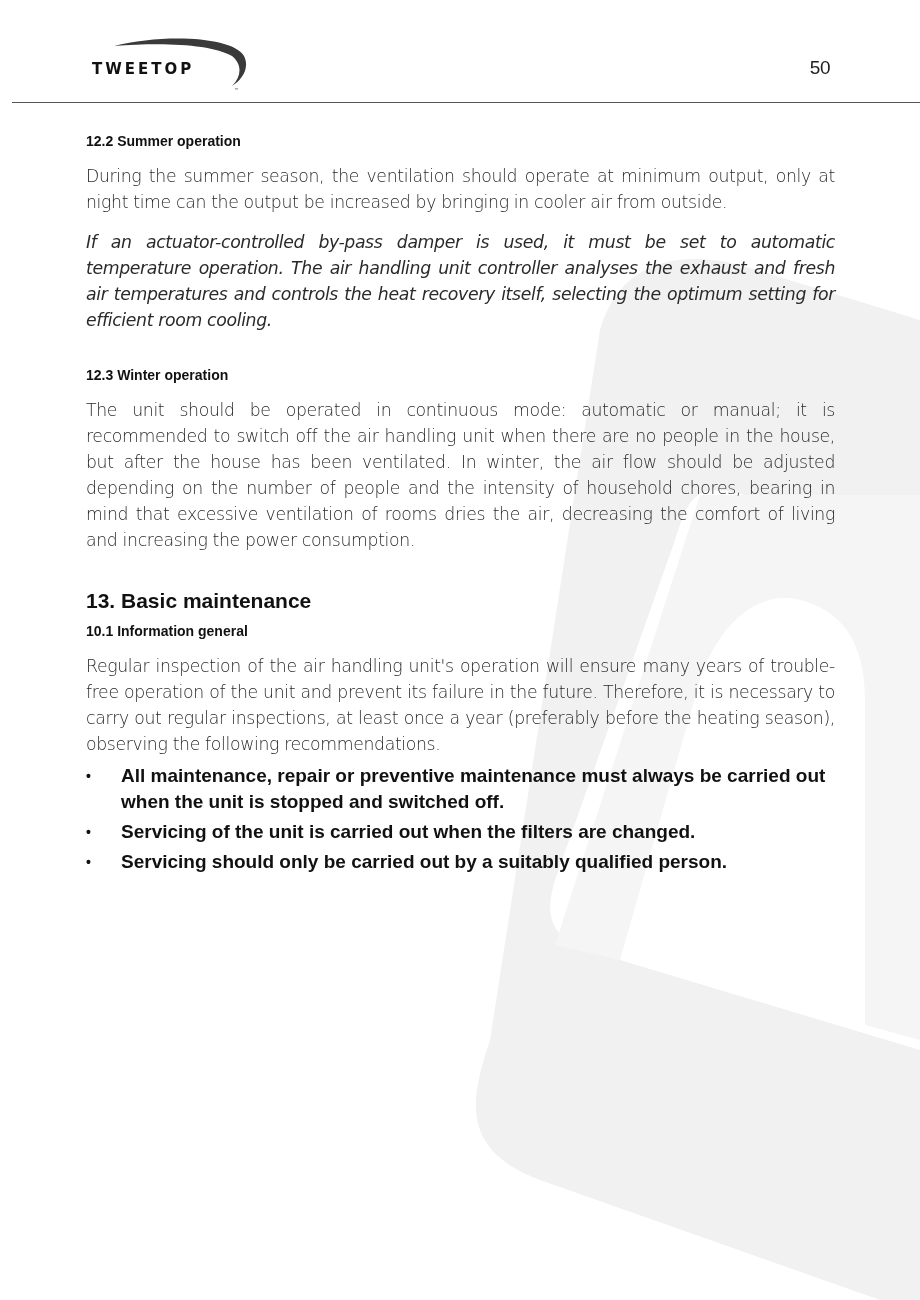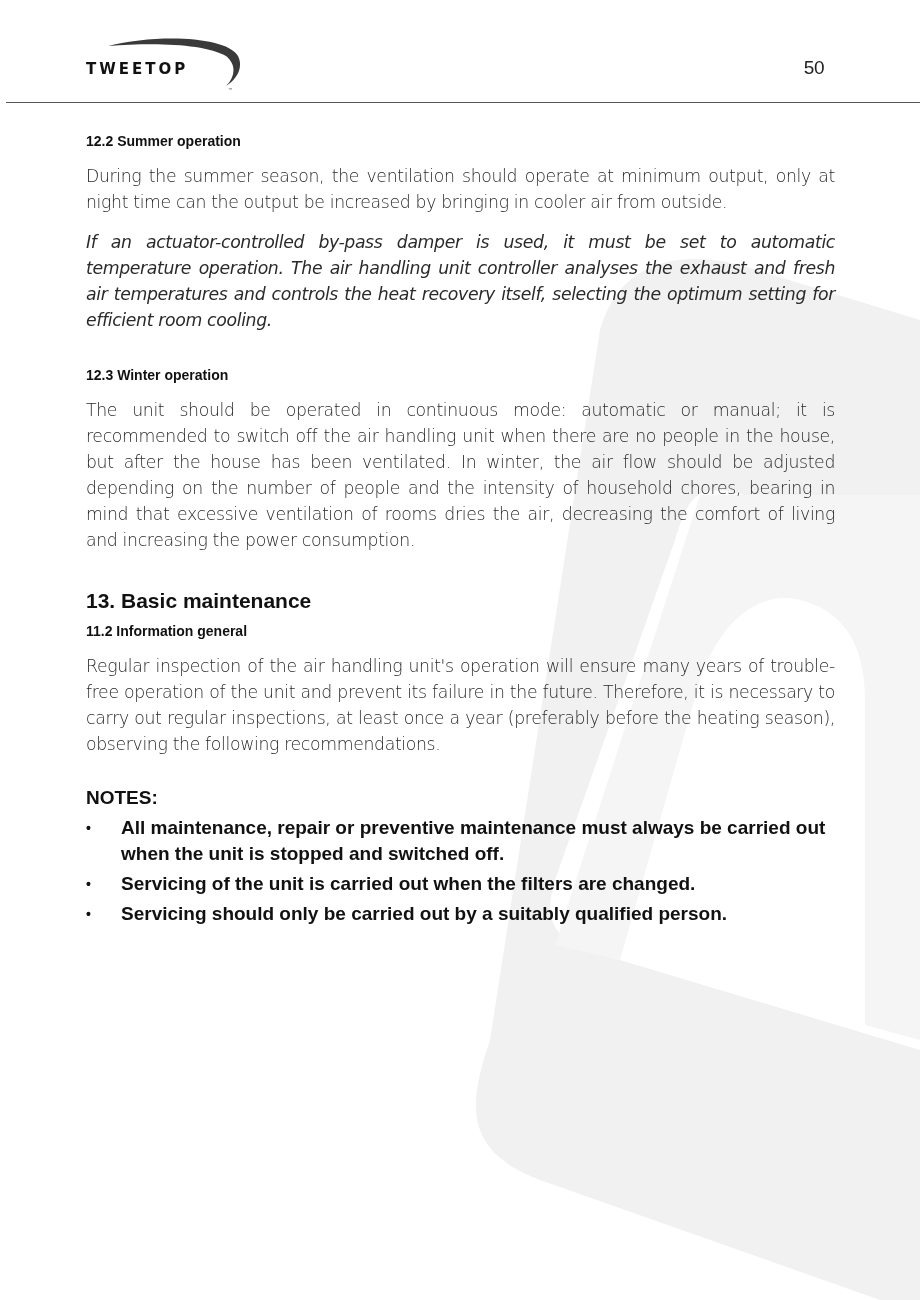--- a/index.html
+++ b/index.html
@@ -2,21 +2,21 @@
 <html><head>
   <meta charset="utf-8">
   <style>
     html, body { margin: 0; padding: 0; }
     body {
       width: 920px; height: 1300px; position: relative; overflow: hidden;
       background: #ffffff; color: #1a1a1a;
       font-family: "DejaVu Sans", "Liberation Sans", sans-serif;
     }
     .watermark { position: absolute; left: 0; top: 0; width: 920px; height: 1300px; z-index: 0; }
-    .header { position: absolute; left: 2px; top: 0; width: 864px; height: 104px; z-index: 2; }
+    .header { position: absolute; left: 8px; top: 0; width: 864px; height: 104px; z-index: 2; }
     .logo { position: absolute; left: 84px; top: 36px; width: 160px; height: 60px; }
     .page-num {
       position: absolute; right: 42px; top: 57px;
       font-family: "Liberation Sans", sans-serif; font-size: 19px; color: #222;
       letter-spacing: -0.5px;
     }
     .rule { position: absolute; left: 4px; top: 102px; width: 914px; height: 1px; background: #555; }
     .content { position: absolute; left: 86px; top: 133px; width: 749px; z-index: 2; }
     h2.sec {
       font-family: "Liberation Sans", sans-serif; font-weight: bold; font-size: 21px;
@@ -61,22 +61,21 @@
 <div class="content">
 
   <h3 class="sub" style="margin-top:0;">12.2 Summer operation</h3>
   <p class="body" style="margin-top:14px;">During the summer season, the ventilation should operate at minimum output, only at night time can the output be increased by bringing in cooler air from outside.</p>
   <p class="body" style="margin-top:14px;font-style:italic;">If an actuator-controlled by-pass damper is used, it must be set to automatic temperature operation. The air handling unit controller analyses the exhaust and fresh air temperatures and controls the heat recovery itself, selecting the optimum setting for efficient room cooling.</p>
 
   <h3 class="sub" style="margin-top:34px;">12.3 Winter operation</h3>
   <p class="body" style="margin-top:14px;">The unit should be operated in continuous mode: automatic or manual; it is recommended to switch off the air handling unit when there are no people in the house, but after the house has been ventilated. In winter, the air flow should be adjusted depending on the number of people and the intensity of household chores, bearing in mind that excessive ventilation of rooms dries the air, decreasing the comfort of living and increasing the power consumption.</p>
 
   <h2 class="sec" style="margin-top:36px;">13. Basic maintenance</h2>
-  <h3 class="sub" style="margin-top:10px;">11.2 Information general</h3>
+  <h3 class="sub" style="margin-top:10px;">10.1 Information general</h3>
   <p class="body" style="margin-top:14px;">Regular inspection of the air handling unit's operation will ensure many years of trouble-free operation of the unit and prevent its failure in the future. Therefore, it is necessary to carry out regular inspections, at least once a year (preferably before the heating season), observing the following recommendations.</p>
 
-  <div class="notes-title" style="margin-top:30px;">NOTES:</div>
   <ul class="notes" style="margin-top:6px;">
     <li><span class="bullet">•</span><span>All maintenance, repair or preventive maintenance must always be carried out when the unit is stopped and switched off.</span></li>
     <li style="margin-top:4px;"><span class="bullet">•</span><span>Servicing of the unit is carried out when the filters are changed.</span></li>
     <li style="margin-top:4px;"><span class="bullet">•</span><span>Servicing should only be carried out by a suitably qualified person.</span></li>
   </ul>
 </div>
 
 </body></html>

